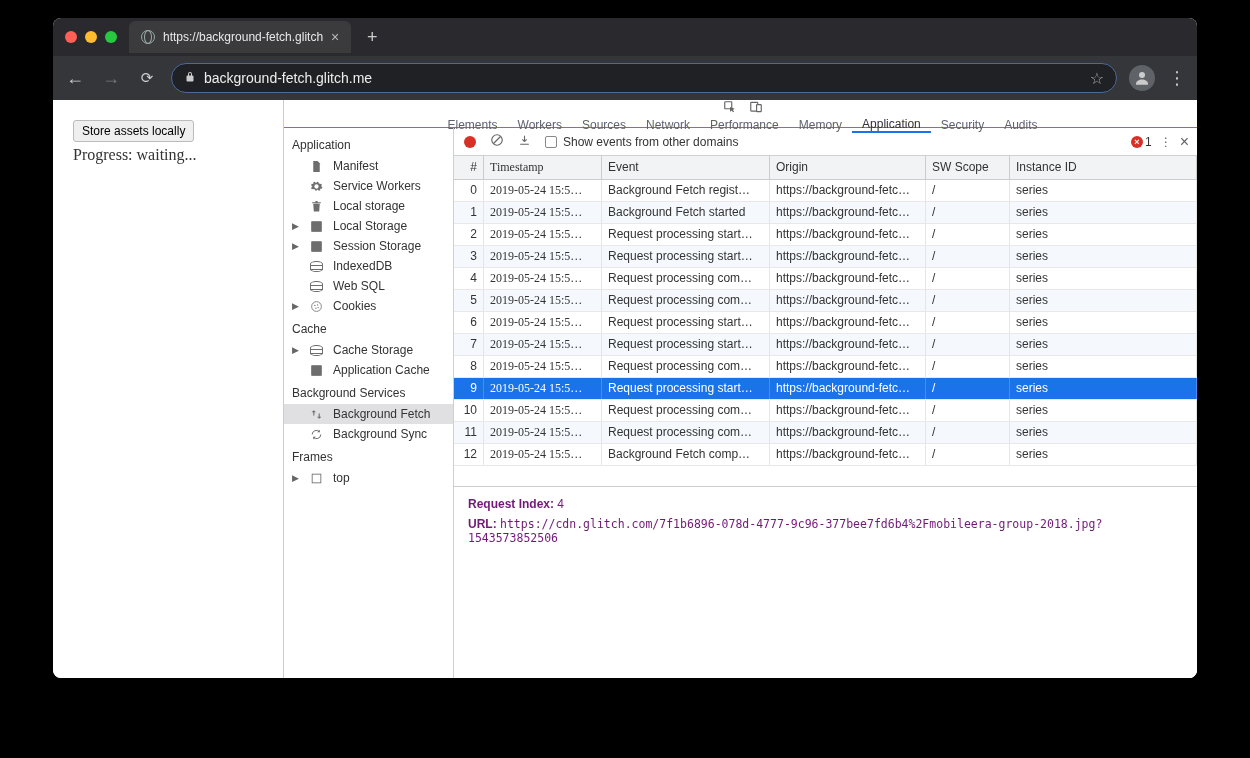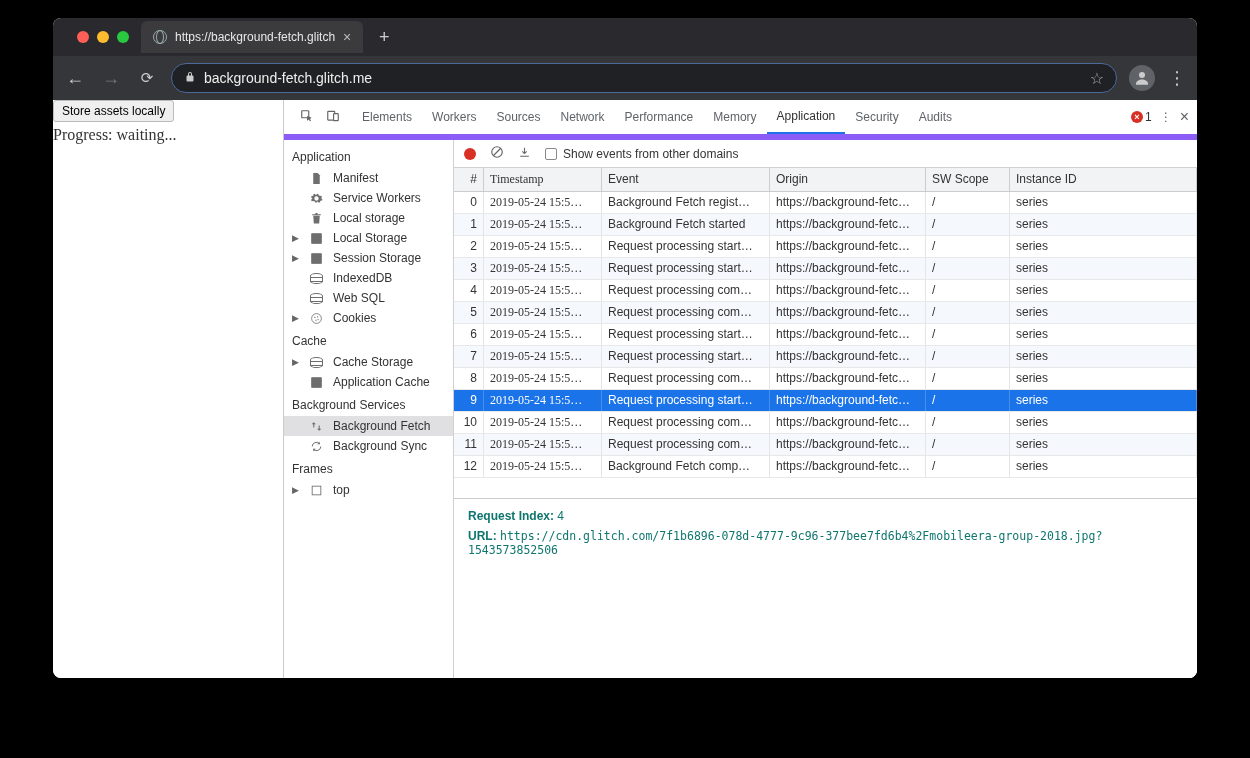--- a/index.html
+++ b/index.html
@@ -24,21 +24,21 @@
     box-shadow: 0 10px 40px rgba(0,0,0,0.5);
     display: flex;
     flex-direction: column;
   }
   
   .titlebar {
     height: 38px;
     background: #2a2a2e;
     display: flex;
     align-items: center;
-    padding: 0 24px;
+    padding: 0 12px;
   }
   .traffic { display: flex; gap: 8px; margin-right: 12px; }
   .dot { width: 12px; height: 12px; border-radius: 50%; }
   .dot.red { background: #ff5f57; }
   .dot.yellow { background: #febc2e; }
   .dot.green { background: #28c840; }
   .tabstrip { display: flex; align-items: center; gap: 8px; }
   .tab {
     display: flex;
     align-items: center;
@@ -91,21 +91,21 @@
   .menu-dots { width:20px;text-align:center;font-size:18px;color:#ccc;cursor:pointer;}
   
   .content {
     flex: 1;
     display: flex;
     background: #fff;
     overflow: hidden;
   }
   .page-left {
     width: 230px;
-    padding: 0;
+    padding: 20px;
     font-family: Georgia, serif;
   }
   .page-left button {
     font-family: -apple-system, sans-serif;
     font-size: 12px;
     padding: 3px 8px;
     background: #efefef;
     border: 1px solid #bbb;
     border-radius: 3px;
     cursor: pointer;
@@ -113,27 +113,28 @@
   .progress-text { font-size: 16px; margin-top: 4px; }
   
   .devtools {
     flex: 1;
     display: flex;
     flex-direction: column;
     border-left: 1px solid #ccc;
     background: #fff;
   }
   .dt-tabs {
-    height: 40px;
-    border-bottom: 6px solid #8b5cf6;
+    height: 28px;
+    border-bottom: 1px solid #8b5cf6;
     display: flex;
     align-items: center;
     font-size: 12px;
     color: #5f6368;
     padding-left: 4px;
+    flex-direction: column;
   }
   .dt-tabs .inspect-btns { display:flex;gap:0;padding:0 6px;}
   .dt-tabs .inspect-btns span { padding:0 6px;cursor:pointer;color:#666;}
   .dt-tabs .panel-tab { padding: 0 10px; height:100%; display:flex; align-items:center; cursor:pointer;}
   .dt-tabs .panel-tab.active { color:#333; border-bottom:2px solid #1a73e8;}
   .dt-tabs .right { margin-left:auto; display:flex;align-items:center;gap:8px;padding-right:8px;}
   .err-badge { display:flex;align-items:center;gap:2px;color:#333;}
   .err-badge .circ{width:12px;height:12px;border-radius:50%;background:#d93025;color:#fff;font-size:9px;display:flex;align-items:center;justify-content:center;font-weight:bold;}
   .dt-body { flex:1; display:flex; overflow:hidden;}
   
@@ -182,21 +183,21 @@
   .cell.c2 { width:168px;}
   .cell.c3 { width:156px;}
   .cell.c4 { width:84px;}
   .cell.c5 { flex:1;}
   .grid-body { overflow-y:auto;}
   .grid-body::-webkit-scrollbar{width:14px;}
   .grid-body::-webkit-scrollbar-thumb{background:#cfcfcf;border-radius:7px;border:3px solid #fff;}
   .grid-spacer { height:20px;}
   .split-bar { height:1px;background:#ccc;}
   .details {
-    flex:1; padding:10px 14px; font-size:12px; color:#0f766e; font-family: -apple-system, sans-serif;
+    flex:1; padding:10px 14px; font-size:12px; color:#701a75; font-family: -apple-system, sans-serif;
     overflow:auto;
   }
   .details .line { margin-bottom:6px;}
   .details .mono { font-family: Menlo, Consolas, monospace; font-size:11.5px;}
   .details b { font-weight:600;}
 </style>
 </head>
 <body>
 
 <div class="window">

